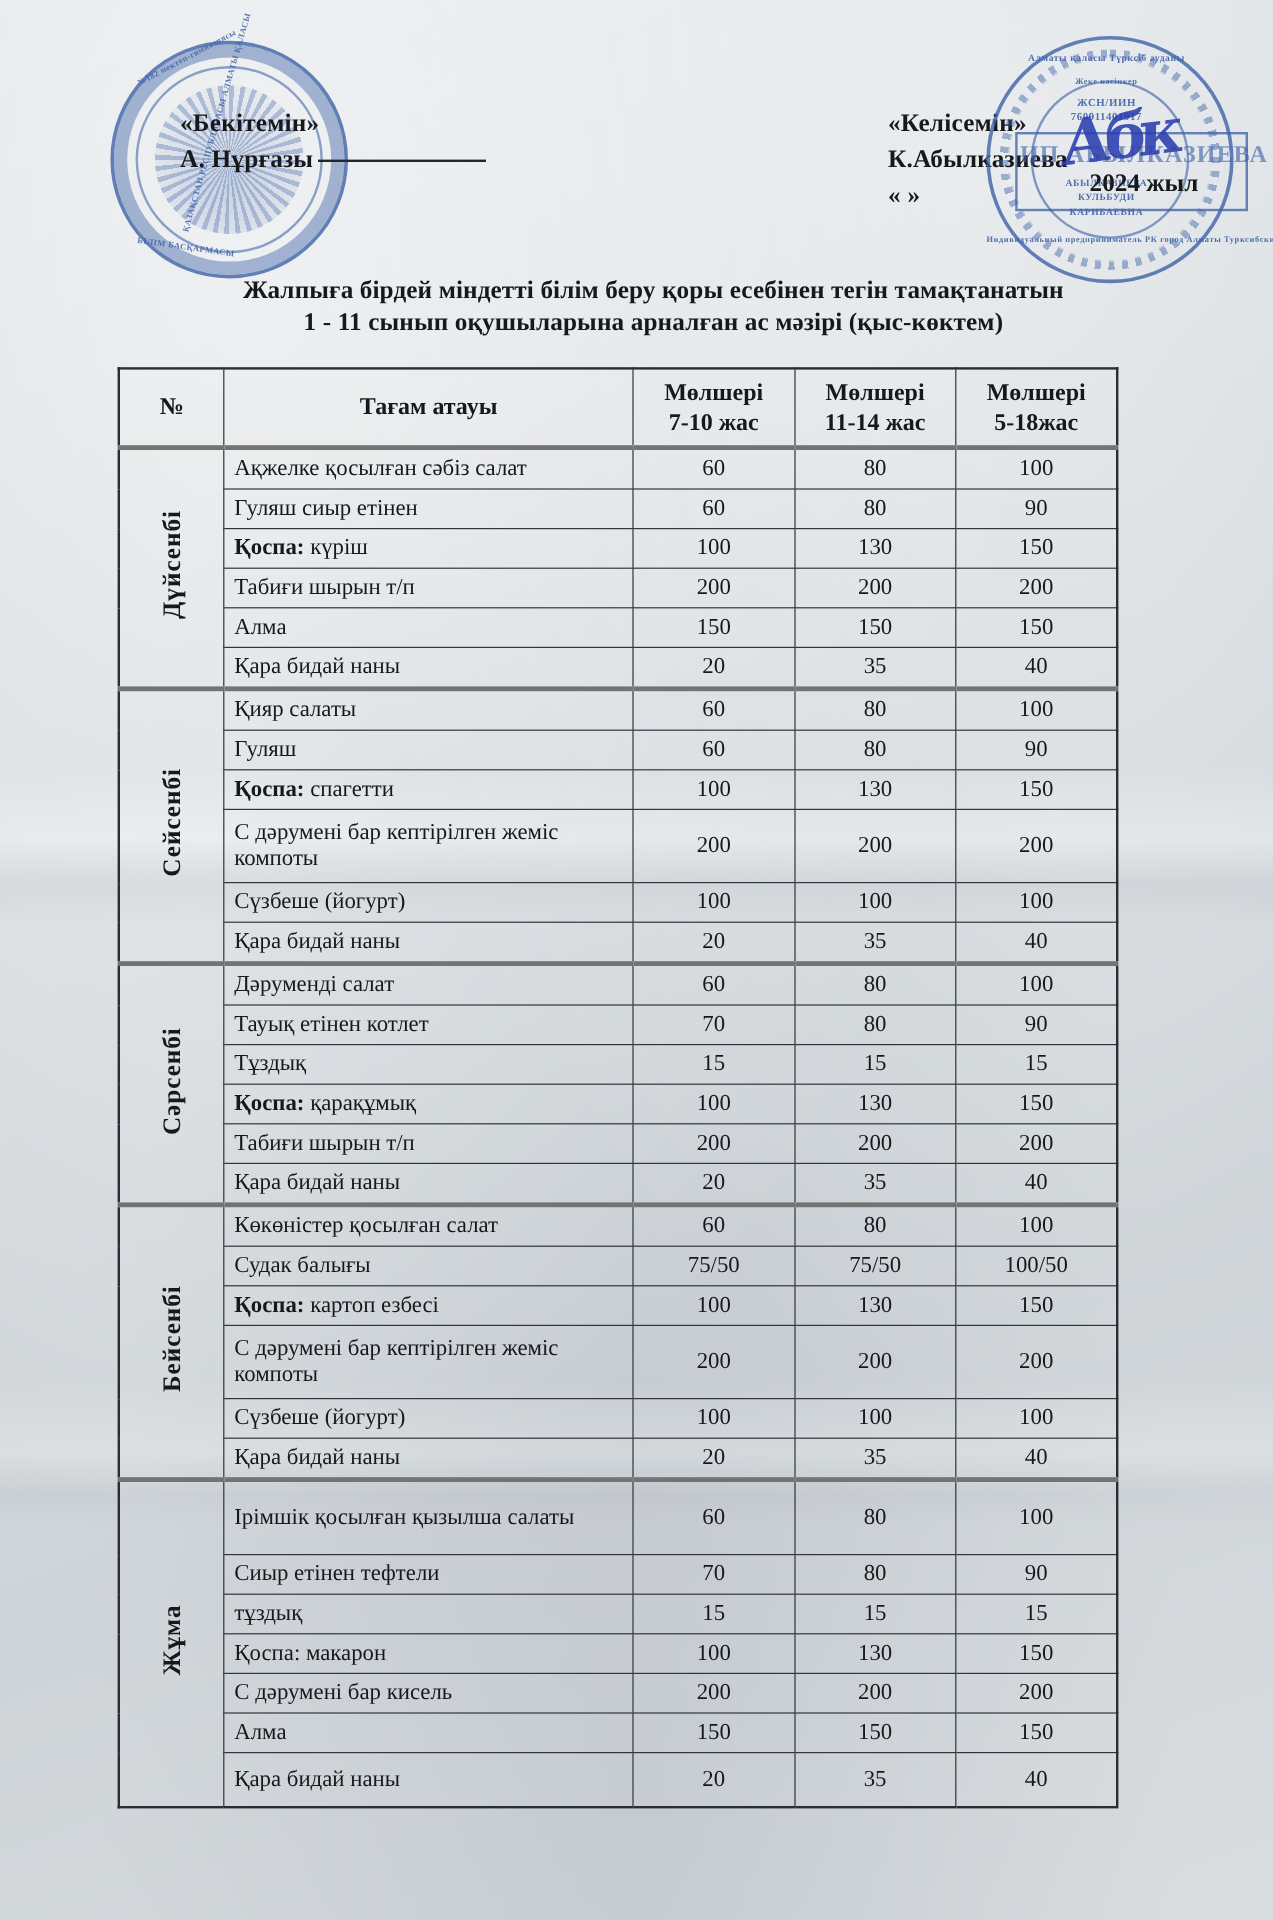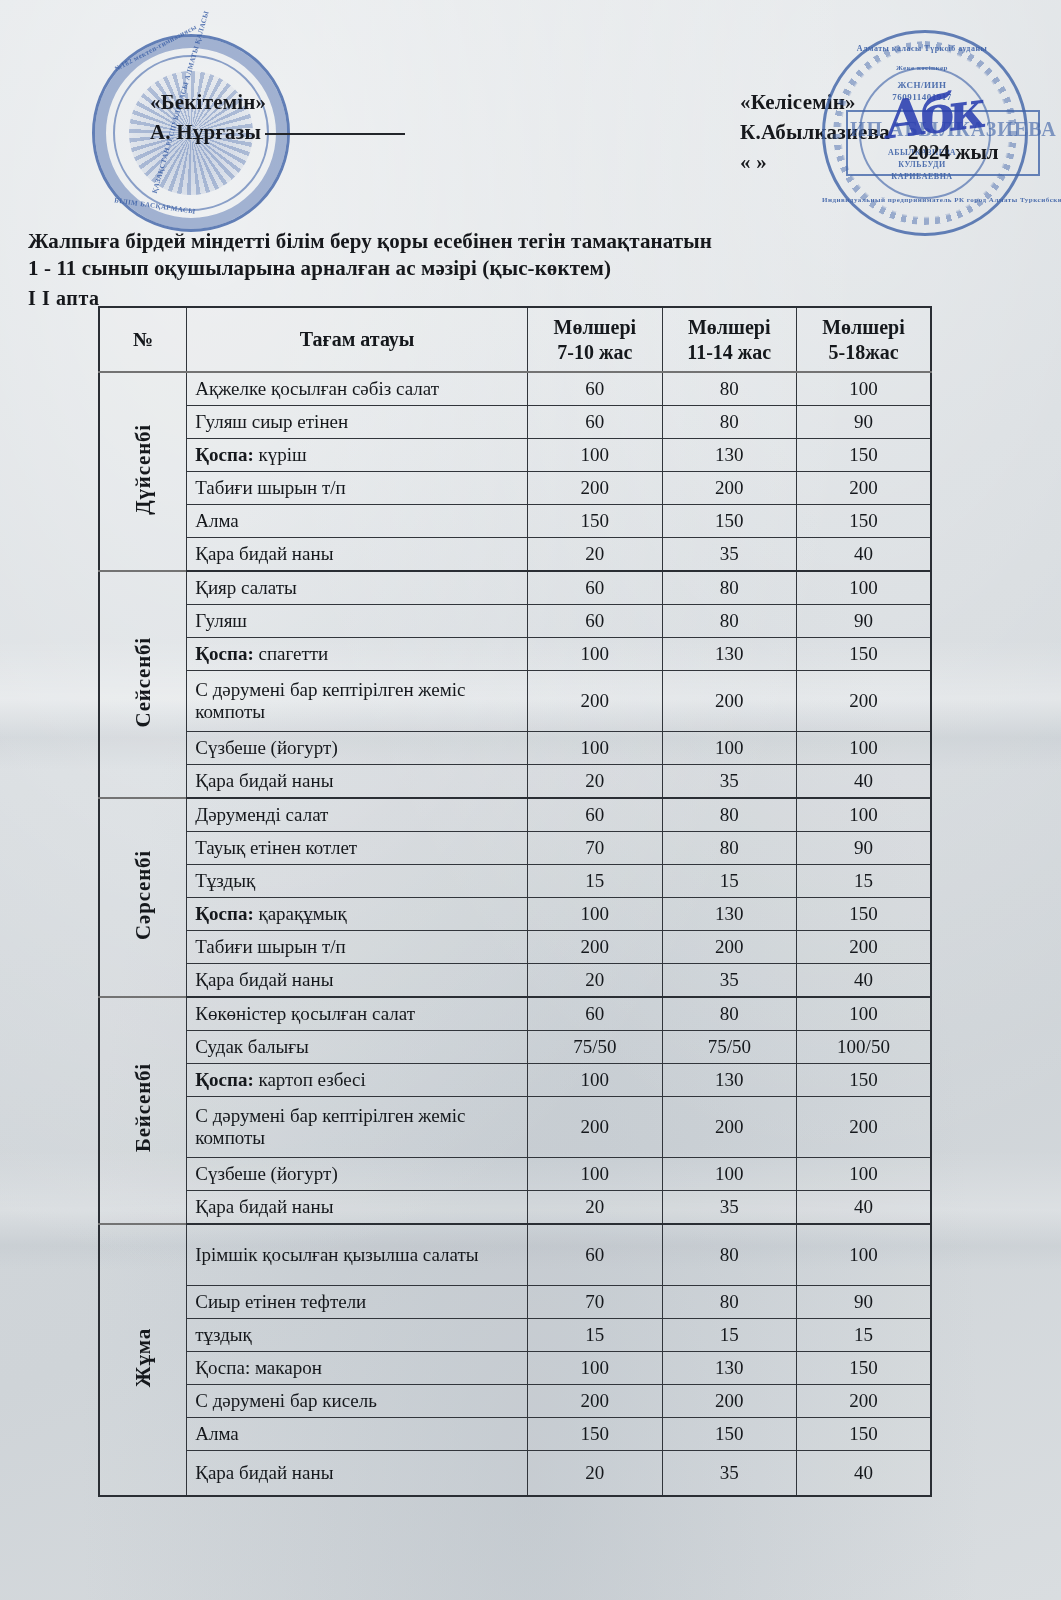--- a/index.html
+++ b/index.html
@@ -108,21 +108,21 @@
   }
   .signature{
     position:absolute;left:884px;top:84px;
     color:#2b3fb0;font-size:52px;font-weight:bold;
     font-family:"DejaVu Serif", serif;
     transform:rotate(-7deg) skewX(-8deg);
     opacity:.88;pointer-events:none;letter-spacing:-6px;
   }
 
   
-  .titles{position:absolute;top:228px;left:0;right:0;padding-left:28px;}
+  .titles{position:absolute;top:228px;left:0;right:0;text-align:center;padding-left:28px;}
   .title-1{font-size:21px;font-weight:bold;letter-spacing:.1px;line-height:1.25;}
   .title-2{font-size:21px;font-weight:bold;letter-spacing:.1px;line-height:1.35;}
   .title-3{font-size:20px;font-weight:bold;margin-top:4px;letter-spacing:.6px;}
 
   
   .table-wrap{position:absolute;left:98px;top:306px;width:834px;}
   table.menu{
     border-collapse:collapse;width:834px;
     background:rgba(255,255,255,.05);
   }
@@ -152,21 +152,21 @@
     display:inline-block;white-space:nowrap;
   }
   td.dish{
     text-align:left;height:32px;line-height:1.18;
     padding-left:10px;padding-right:6px;
   }
   td.dish.two-line{height:60px;}
   td.dish.tall{height:44px;}
   td.amt{text-align:center;vertical-align:middle;font-size:19px;}
   td.dish b{font-weight:bold;}
-  tr.daystart td{border-top:2px solid #737373;}
+  tr.daystart td{border-top:4px solid #737373;}
   tr.dayend td{border-bottom:2px solid #2a2e34;}
   table.menu{border:2px solid #2a2e34;}
 </style>
 </head>
 <body>
 
 <div class="paper-noise"></div>
 <div class="paper-fold"></div>
 <div class="paper-fold2"></div>
 
@@ -208,21 +208,20 @@
   <div class="stamp-box"></div>
   <div class="stamp-box-text">ИП АБЫЛКАЗИЕВА</div>
   <div class="signature">Абк</div>
 
   <div style="position:absolute;left:908px;top:140px;font-size:21px;font-weight:bold;">2024 жыл</div>
 </div>
 
 <div class="titles">
   <div class="title-1">Жалпыға бірдей міндетті білім беру қоры  есебінен тегін тамақтанатын</div>
   <div class="title-2">1 - 11 сынып оқушыларына арналған ас мәзірі (қыс-көктем)</div>
-  <div class="title-3">I I апта</div>
 </div>
 
 <div class="table-wrap">
   <table class="menu">
     <colgroup>
       <col class="col-num">
         <col class="col-dish">
       <col class="col-amt">
         <col class="col-amt">
         <col class="col-amt">

